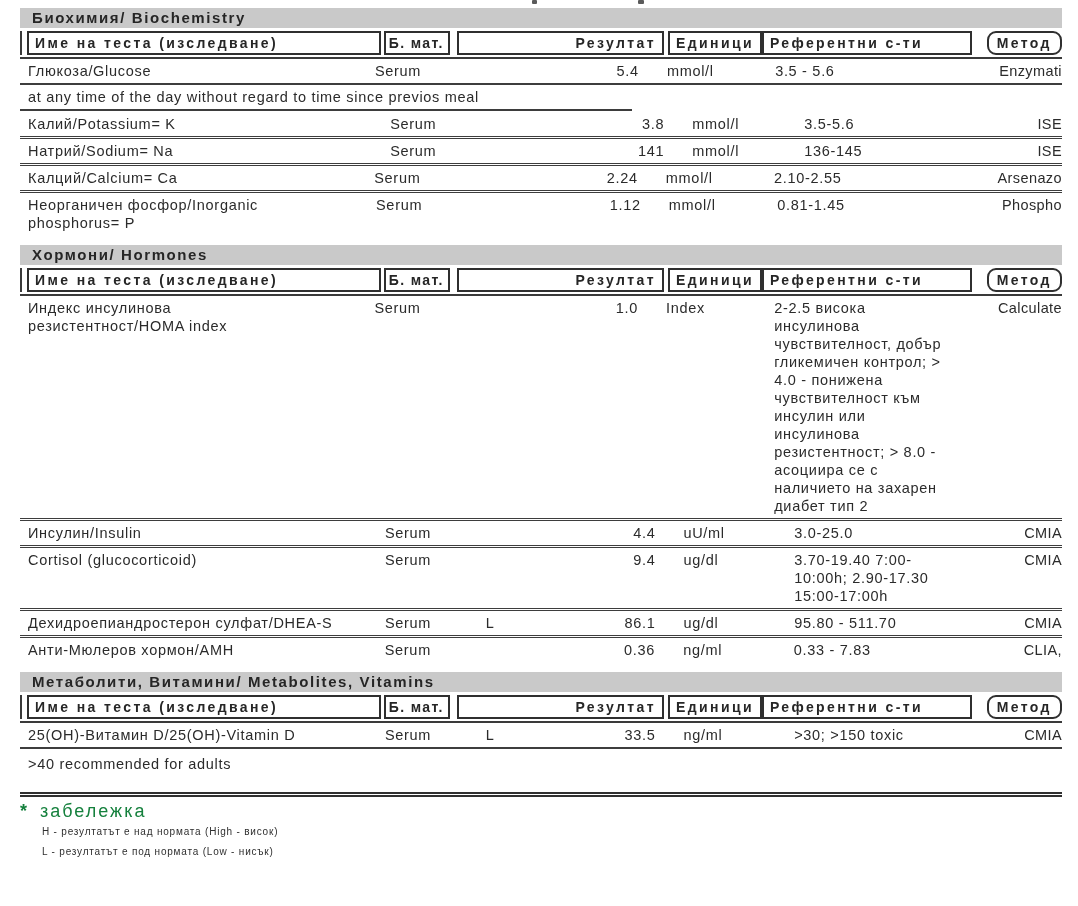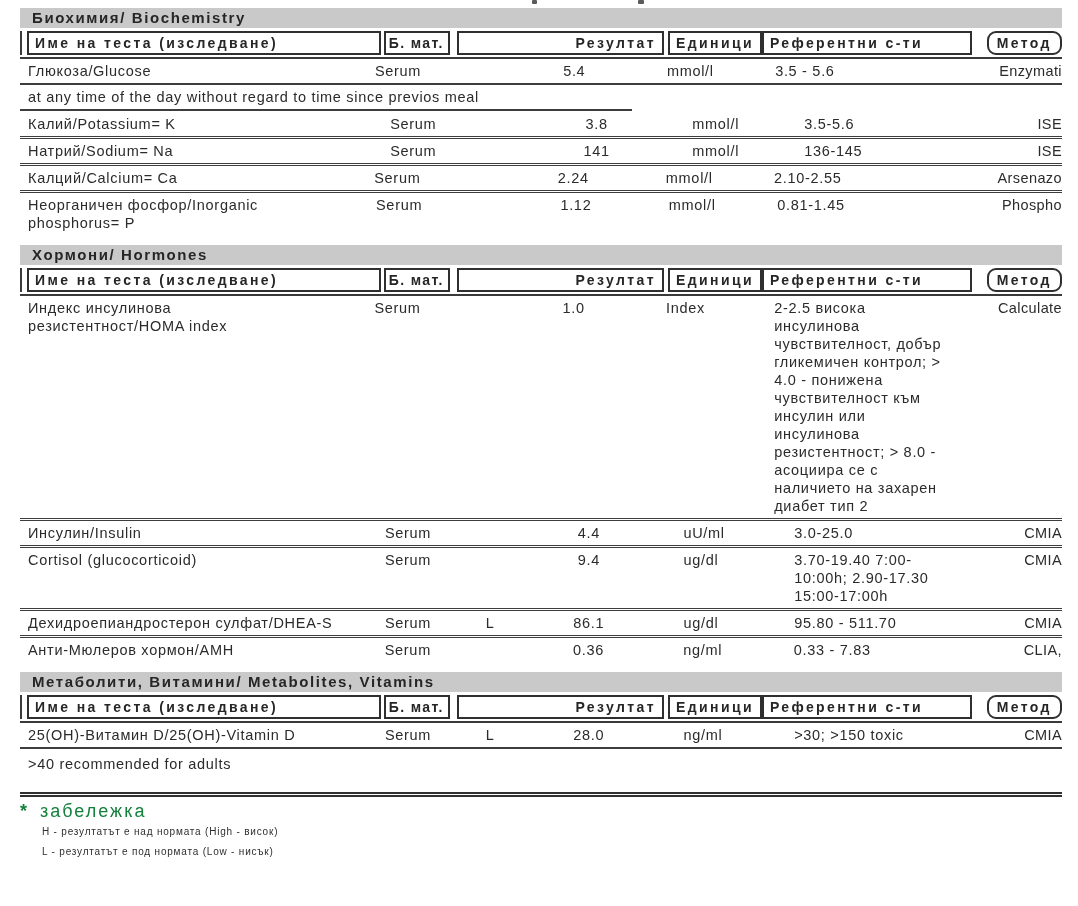--- a/index.html
+++ b/index.html
@@ -46,21 +46,21 @@
     font-size:14.5px;line-height:18px;letter-spacing:0.7px;color:#2b2b2b;
     border-bottom:3px double #3d3d3d;
     gap:17px;
   }
   .row.solid{border-bottom:2px solid #3d3d3d;}
   .row.noline{border-bottom:none;}
   .c{box-sizing:border-box;}
   .c-name{width:373px;padding-left:8px;white-space:pre-line;}
   .c-bmat{width:75px;}
   .c-flag{width:35px;padding-left:14px;}
-  .c-result{width:145px;text-align:center;padding-right:2px;}
+  .c-result{width:145px;text-align:right;padding-right:2px;}
   .c-units{width:100px;padding-left:9px;}
   .c-ref{width:227px;padding-left:9px;white-space:pre-line;line-height:18px;}
   .c-method{flex:1;padding-left:10px;letter-spacing:0.4px;}
 
   .note{
     font-size:14.5px;line-height:18px;letter-spacing:0.7px;color:#2b2b2b;
     padding:3px 0 3px 8px;margin-bottom:1px;
     width:612px;border-bottom:2px solid #3d3d3d;box-sizing:border-box;
   }
   .note.noline{border-bottom:none;width:auto;padding-top:6px;}
@@ -232,21 +232,21 @@
       <div class="hbox hb-result">Резултат</div>
       <div class="hbox hb-units">Единици</div>
       <div class="hbox hb-ref">Референтни с-ти</div>
       <div class="hbox hb-method">Метод</div>
     </div>
 
     <div class="row solid">
       <div class="c c-name">25(OH)-Витамин D/25(OH)-Vitamin D</div>
       <div class="c c-bmat">Serum</div>
       <div class="c c-flag">L</div>
-      <div class="c c-result">28.0</div>
+      <div class="c c-result">33.5</div>
       <div class="c c-units">ng/ml</div>
       <div class="c c-ref">&gt;30; &gt;150 toxic</div>
       <div class="c c-method">CMIA</div>
     </div>
     <div class="note noline">&gt;40 recommended for adults</div>
   </div>
 
   <div class="thick-line"></div>
   <div class="footnote">
     <div class="fn-head">

